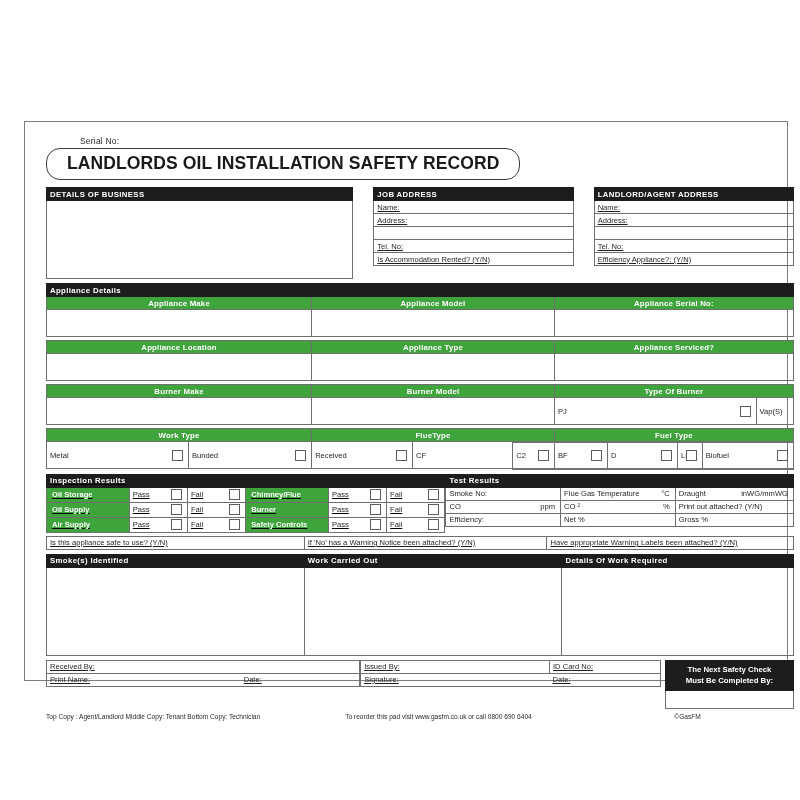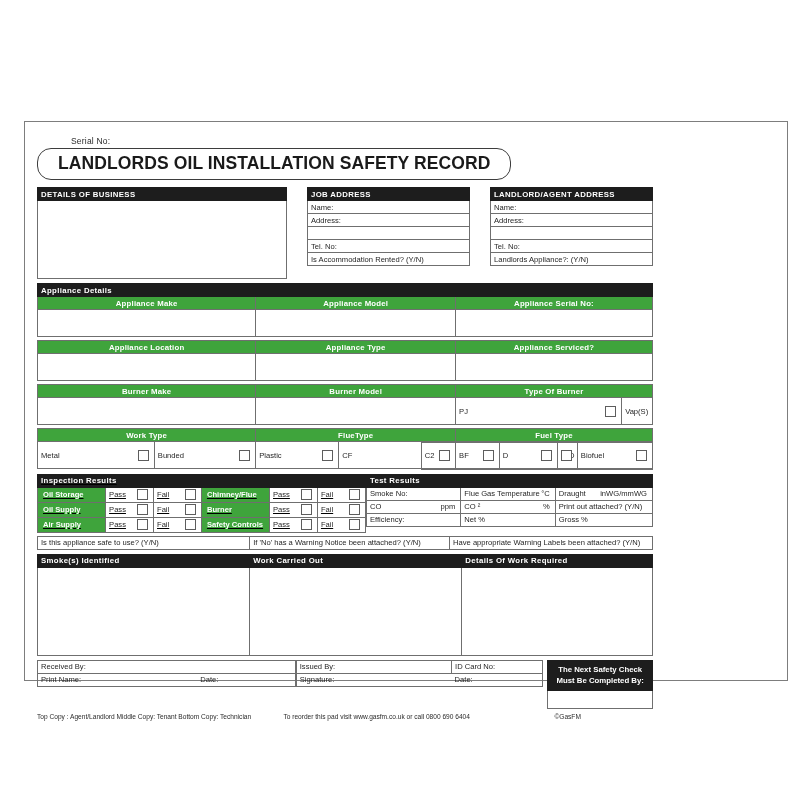--- a/index.html
+++ b/index.html
@@ -27,23 +27,23 @@
     left: 24px;
     top: 121px;
     width: 764px;
     height: 560px;
     background: #ffffff;
     border: 1px solid #7d7d7d;
     box-sizing: border-box;
   }
   .inner {
     position: absolute;
-    left: 12px;
+    left: 21px;
     top: 6px;
-    width: 616px;
+    width: 748px;
     box-sizing: border-box;
   }
 
   .serial {
     font-size: 8.5px;
     color: #2b2b2b;
     padding-left: 34px;
     padding-top: 8px;
     letter-spacing: .2px;
   }
@@ -100,21 +100,21 @@
     letter-spacing: .2px;
   }
   .lbl-green {
     background: #3fa43c !important;
     color: #ffffff !important;
     font-weight: bold !important;
     font-size: 7.6px !important;
     text-align: left !important;
     padding-left: 5px !important;
   }
-  .h13 { height: 13px; }
+  .h13 { height: 13px; text-decoration: underline; }
   .h11 { height: 11.5px; }
   .nb-l { border-left: none !important; }
   .nb-r { border-right: none !important; }
 
   
   .spacer td {
     border: none !important;
     height: 3px;
     padding: 0;
   }
@@ -245,21 +245,21 @@
             <tr>
                   <td class="h13">Address:</td>
                 </tr>
             <tr>
                   <td class="h13"></td>
                 </tr>
             <tr>
                   <td class="h13">Tel. No:</td>
                 </tr>
             <tr>
-                  <td class="h13">Landlords Appliance?: (Y/N)</td>
+                  <td class="h13">Efficiency Appliance?: (Y/N)</td>
                 </tr>
           </tbody>
             </table>
         </div>
       </div>
 
       <div style="height:4px"></div>
 
       <table class="t">
         <colgroup>
@@ -327,21 +327,21 @@
         <tr>
           <td colspan="4" class="hdr-green">Work Type</td>
           <td colspan="4" class="hdr-green">FlueType</td>
           <td colspan="4" class="hdr-green">Fuel Type</td>
         </tr>
         <tr>
           <td class="blank-mid nb-r">Metal</td>
           <td class="blank-mid nb-l cb-right"><span class="cbox"></span></td>
           <td class="blank-mid nb-r">Bunded</td>
           <td class="blank-mid nb-l cb-right"><span class="cbox"></span></td>
-          <td class="blank-mid nb-r">Plastic</td>
+          <td class="blank-mid nb-r">Received</td>
           <td class="blank-mid nb-l cb-right"><span class="cbox"></span></td>
           <td class="blank-mid nb-r">CF</td>
           <td class="blank-mid nb-l cb-right"><span class="cbox"></span></td>
           <td class="blank-mid nb-r">BF</td>
           <td class="blank-mid nb-l cb-right"><span class="cbox"></span></td>
           <td class="blank-mid nb-r">LLD</td>
           <td class="blank-mid nb-l cb-right"><span class="cbox"></span></td>
         </tr>
       </tbody>
         </table>

